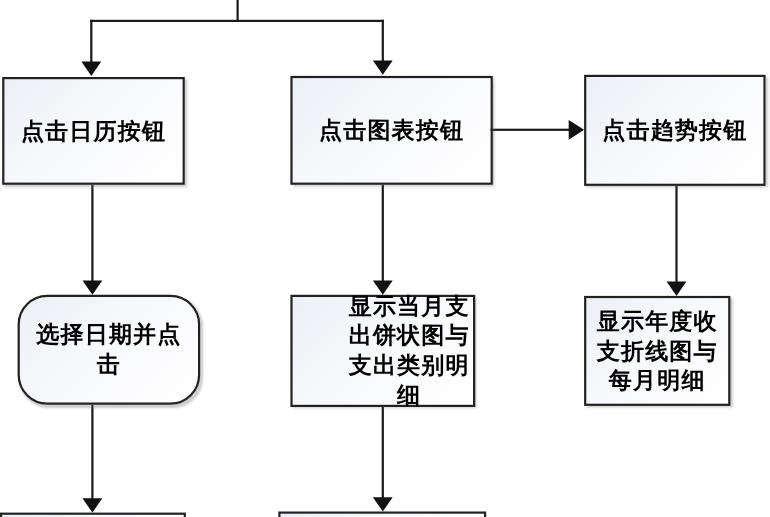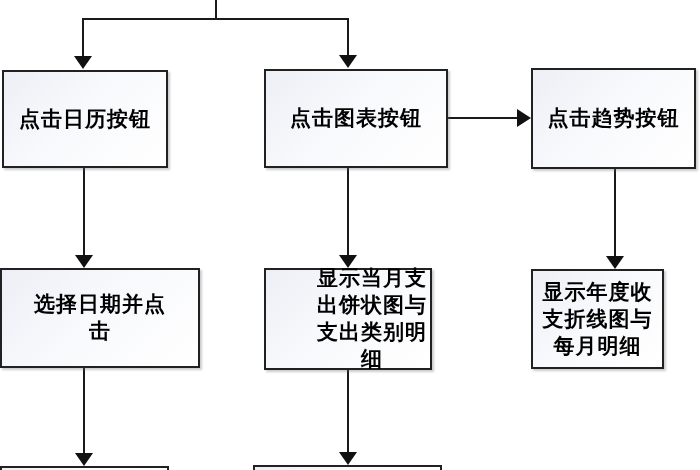--- a/index.html
+++ b/index.html
@@ -27,21 +27,21 @@
   }
   .head-right{
     position:absolute;width:0;height:0;
     border-top:9px solid transparent;border-bottom:9px solid transparent;
     border-left:14px solid #111111;
   }
   
   #node-a{left:2px;top:70px;width:166px;height:98px;}
   #node-b{left:264px;top:69px;width:184px;height:99px;}
   #node-c{left:531px;top:68px;width:165px;height:101px;}
-  #node-d{left:0;top:268px;width:200px;height:100px;}
+  #node-d{left:16px;top:268px;width:166px;height:100px;border-radius:27px;}
   #node-e{left:264px;top:268px;width:168px;height:102px;padding-left:48px;}
   #node-f{left:531px;top:269px;width:133px;height:100px;}
   #node-g{left:0px;top:466px;width:169px;height:20px;box-shadow:none;}
   #node-h{left:253px;top:465px;width:189px;height:20px;box-shadow:none;}
 </style>
 </head>
 <body>
 
 <div class="canvas">
 

